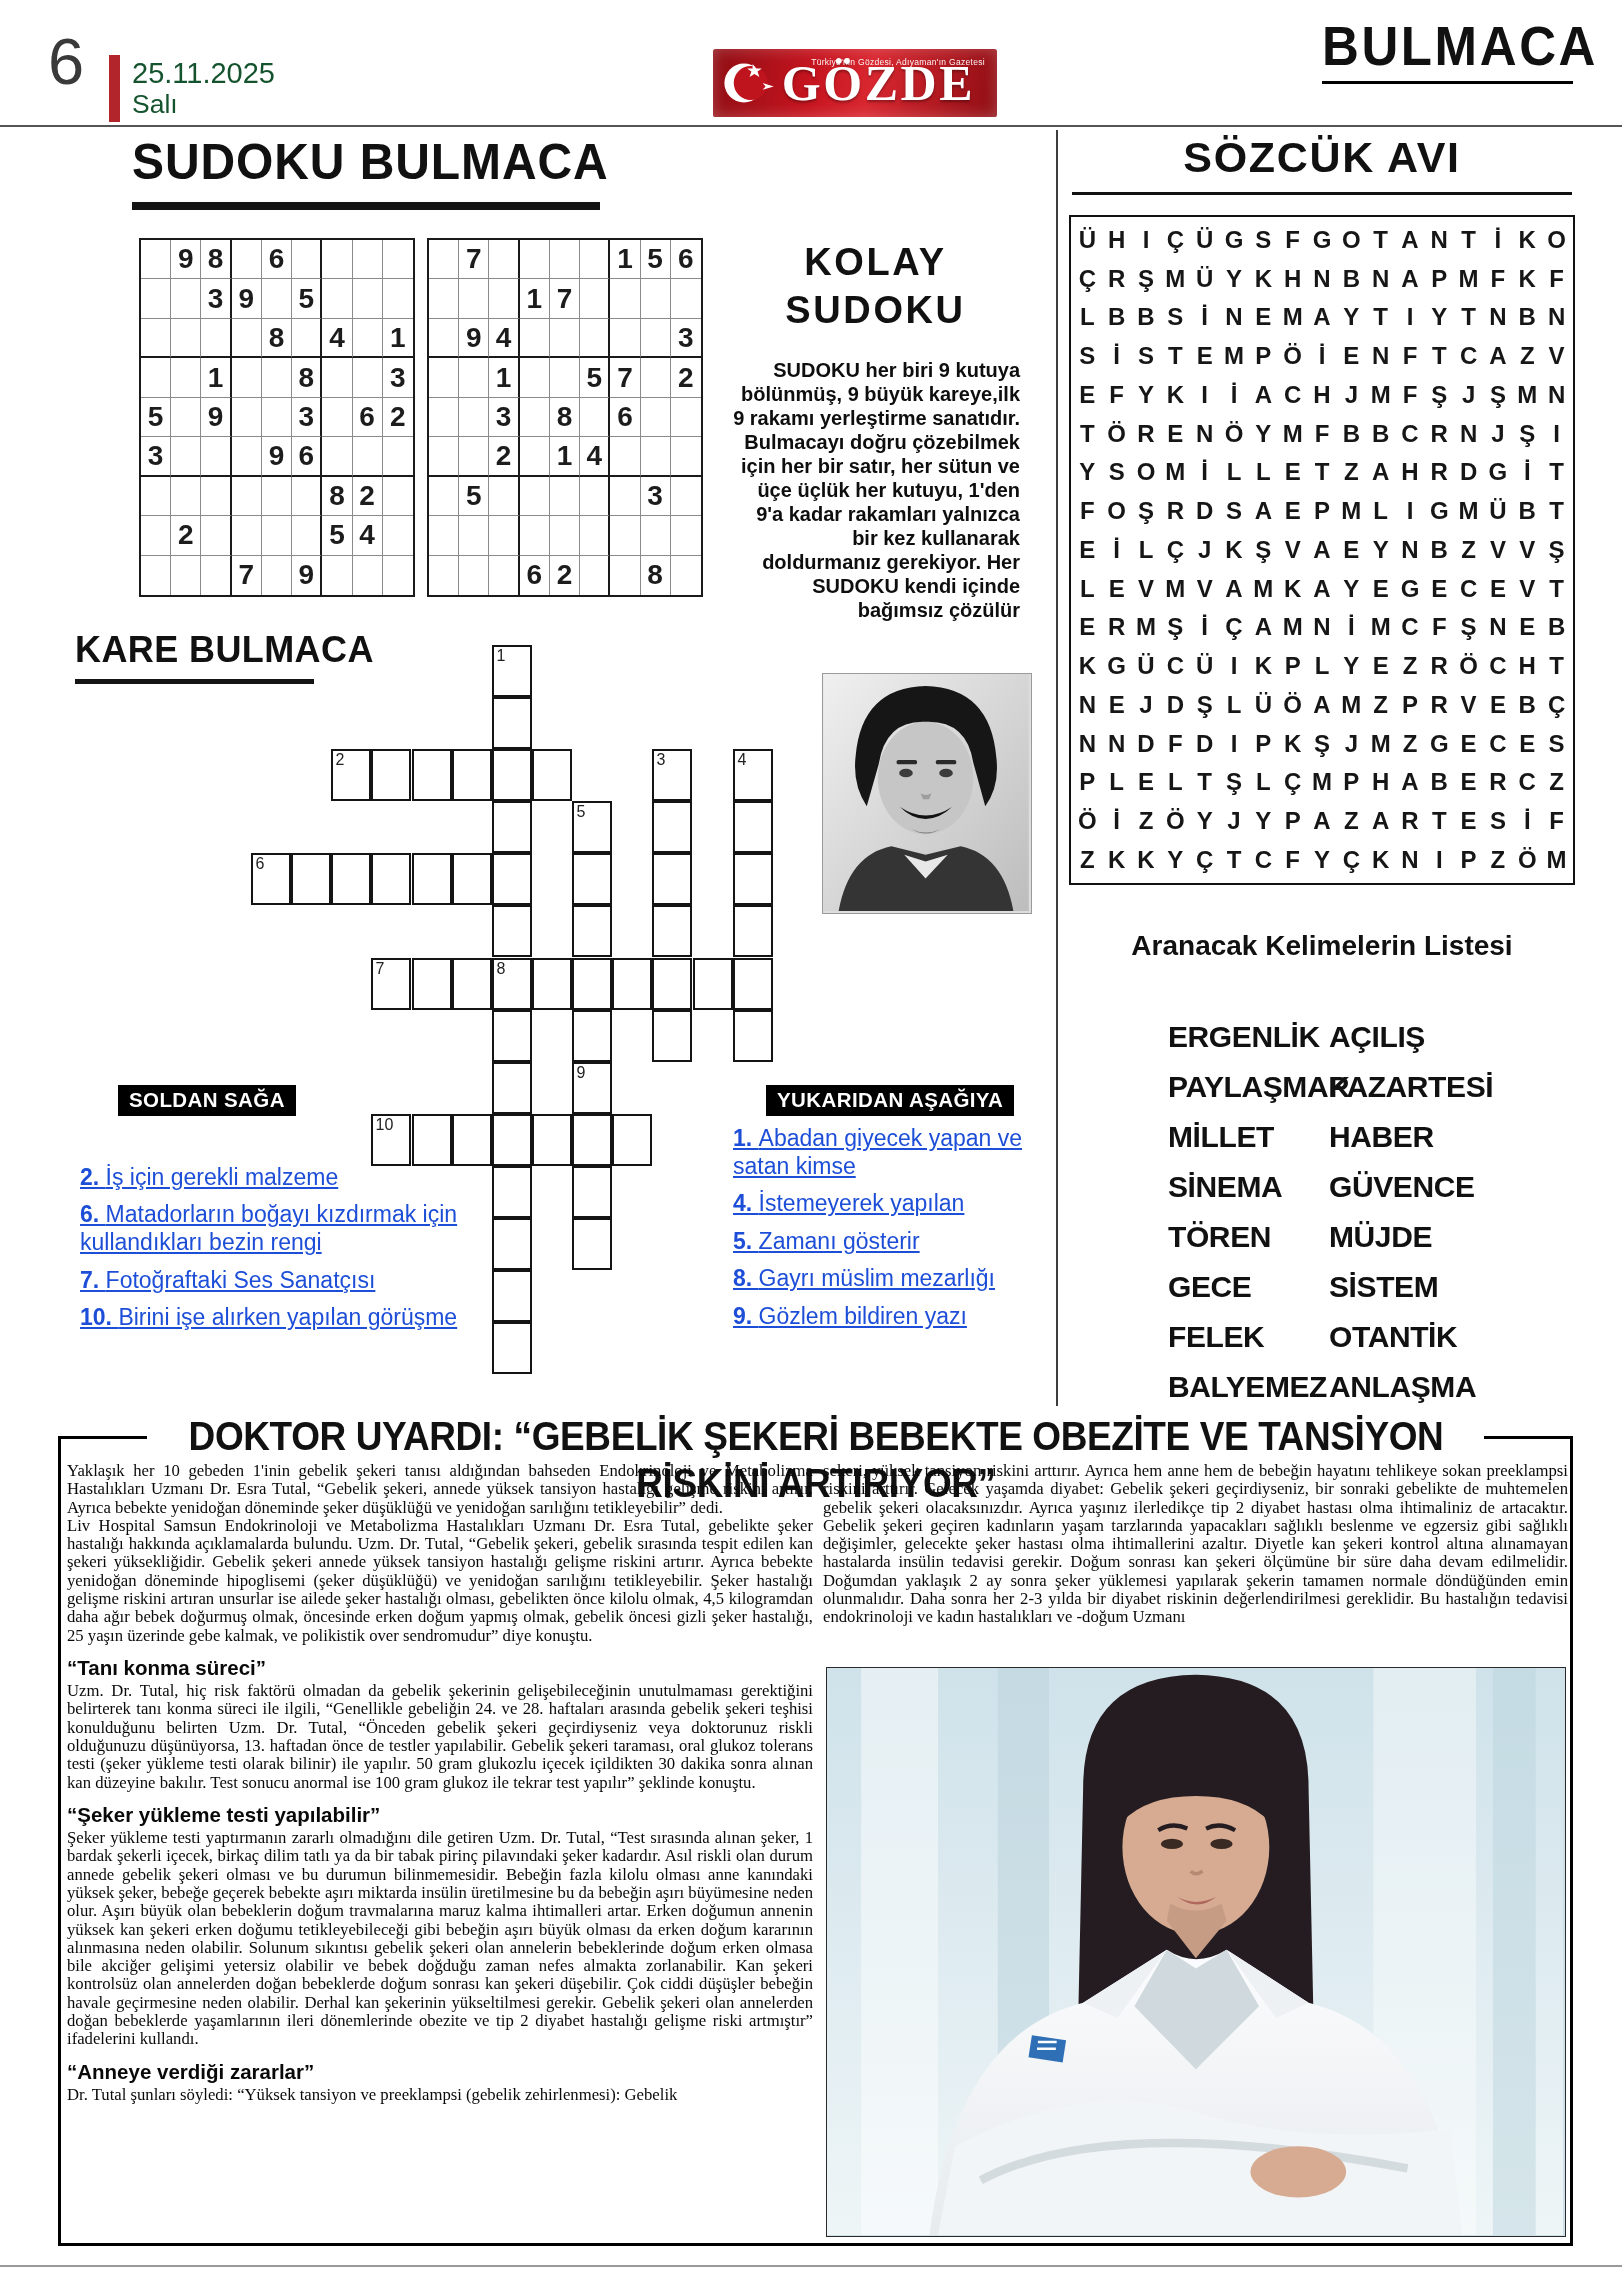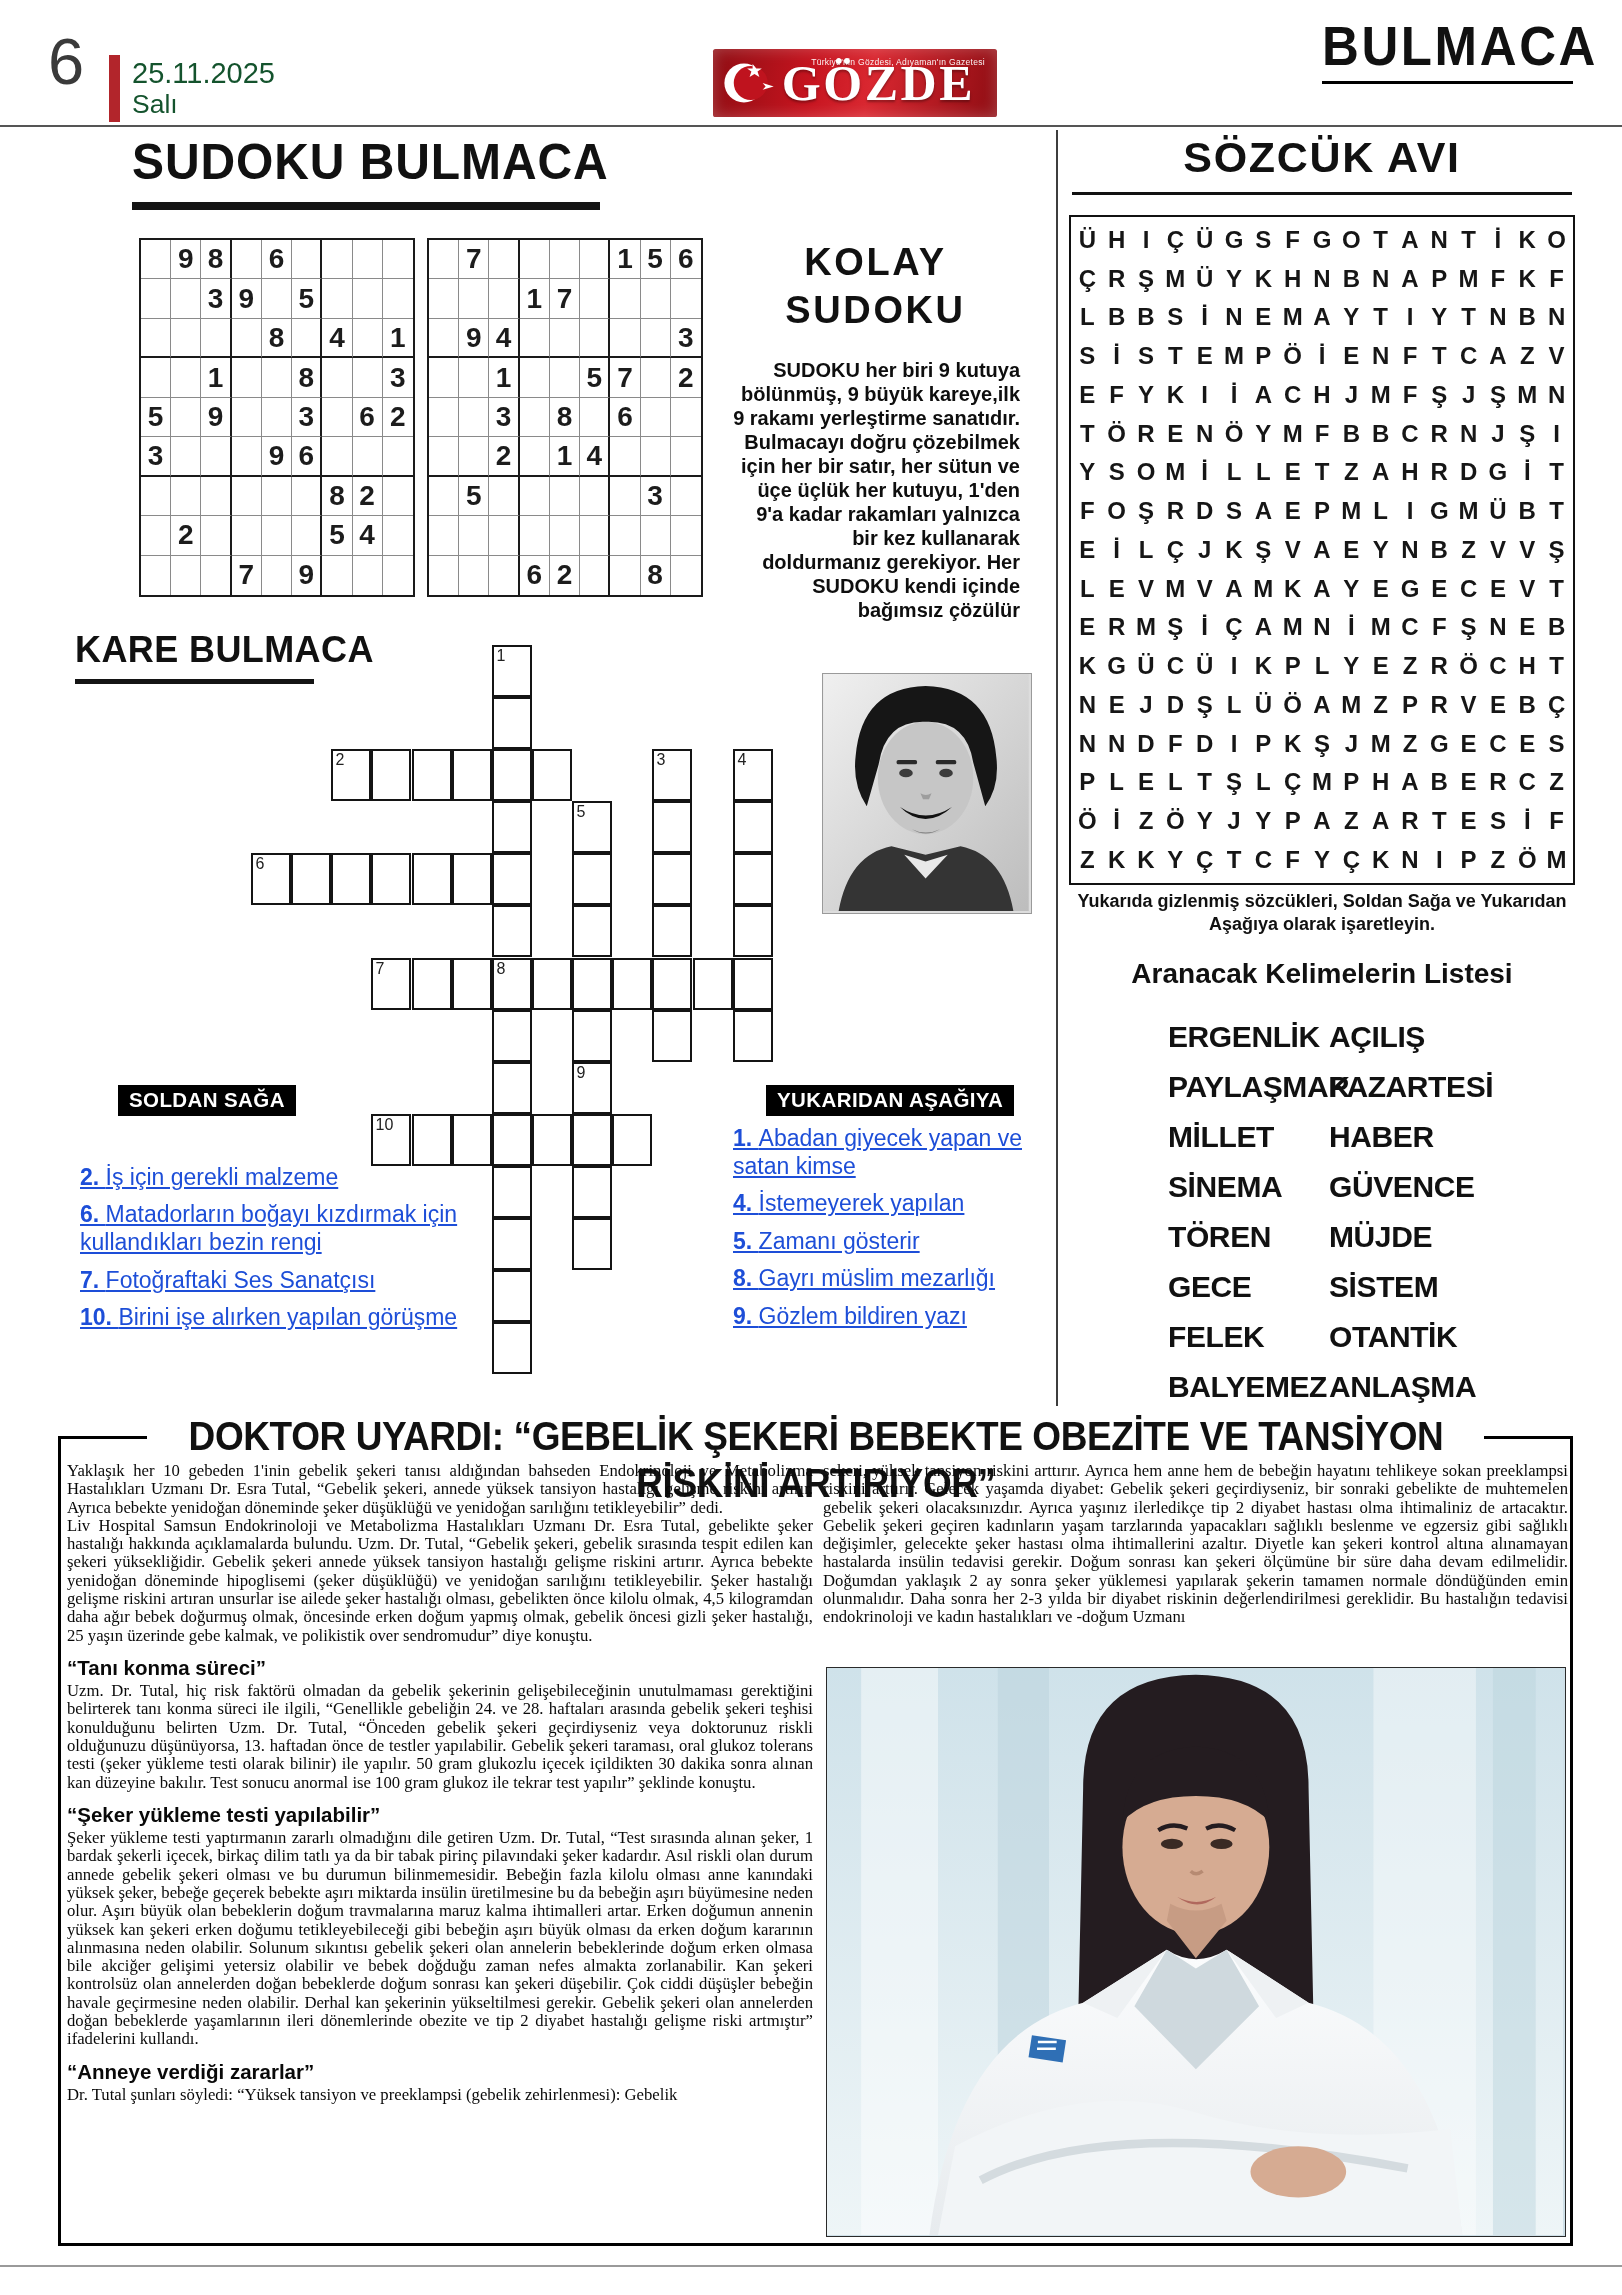--- a/index.html
+++ b/index.html
@@ -66,21 +66,21 @@
   .down-clues{left:733px;top:1124px;width:307px;}
 
   .singer-photo{left:822px;top:673px;width:208px;height:239px;border:0.9px solid #9a9a9a;background:#ddd;}
 
   
   .ws-box{left:1069px;top:215px;width:506px;height:670px;border:2.6px solid #111;box-sizing:border-box;
           display:flex;flex-direction:column;justify-content:space-around;padding:3.4px 1.7px;background:#fff;}
   .wsr{display:flex;}
   .wsc{flex:1;text-align:center;font-size:24px;font-weight:700;color:#161616;}
   .ws-caption{left:1069px;top:890px;width:506px;text-align:center;font-size:18px;font-weight:600;line-height:1.3;}
-  .ws-list-title{left:1069px;top:958px;width:506px;text-align:center;font-size:28px;font-weight:800;}
+  .ws-list-title{left:1069px;top:930px;width:506px;text-align:center;font-size:28px;font-weight:800;}
   .ws-col{top:1012px;line-height:50px;font-size:30px;font-weight:700;letter-spacing:-0.4px;white-space:nowrap;}
   .ws-col1{left:1168px;}
   .ws-col2{left:1329px;}
 
   
   .headline{left:154px;top:1414px;width:1324px;text-align:center;font-size:37px;font-weight:900;
             letter-spacing:-0.4px;transform:scaleY(1.1);transform-origin:top;}
   .art-dash{height:3.4px;background:#000;top:1436px;}
   .art-dash-l{left:58px;width:89px;}
   .art-dash-r{left:1484px;width:89px;}
@@ -739,21 +739,20 @@
         <span class="wsc">Ç</span>
         <span class="wsc">K</span>
         <span class="wsc">N</span>
         <span class="wsc">I</span>
         <span class="wsc">P</span>
         <span class="wsc">Z</span>
         <span class="wsc">Ö</span>
         <span class="wsc">M</span>
       </div>
     </div>
-  <div class="abs ws-caption">Yukarıda gizlenmiş sözcükleri, Soldan Sağa ve Yukarıdan Aşağıya olarak işaretleyin.</div>
   <div class="abs ws-list-title">Aranacak Kelimelerin Listesi</div>
   <div class="abs ws-col ws-col1" id="wsCol1">
       <div>ERGENLİK</div>
       <div>PAYLAŞMAK</div>
       <div>MİLLET</div>
       <div>SİNEMA</div>
       <div>TÖREN</div>
       <div>GECE</div>
       <div>FELEK</div>
       <div>BALYEMEZ</div>

